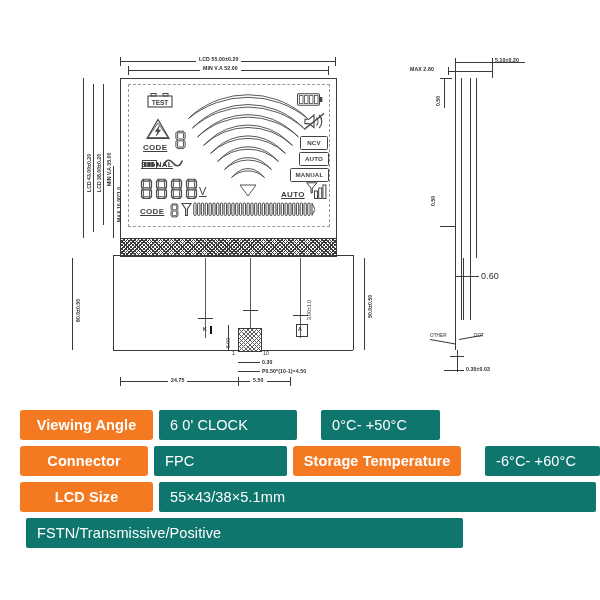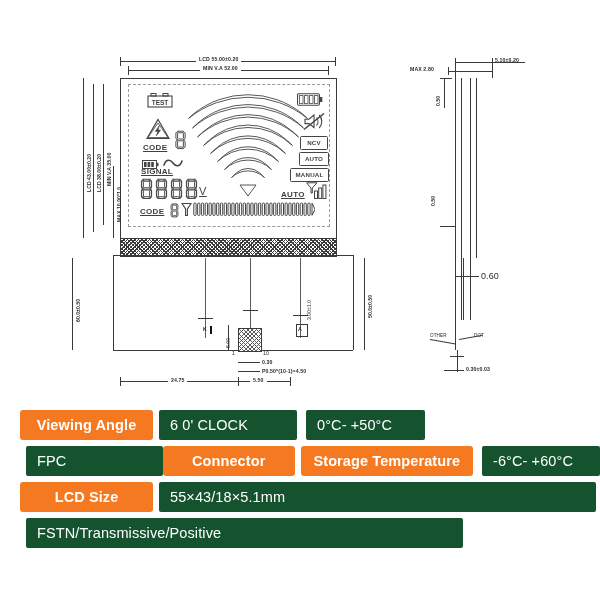--- a/index.html
+++ b/index.html
@@ -52,26 +52,26 @@
     background-image:repeating-linear-gradient(45deg,#3a3a3a 0 1px,transparent 1px 2.6px),
                      repeating-linear-gradient(-45deg,#3a3a3a 0 1px,transparent 1px 2.6px);
     border:1px solid #3a3a3a;background-color:#fff;}
 
   
   .spec{position:absolute;left:20px;top:410px;width:580px;}
   .row{display:flex;margin-bottom:6px;height:30px;}
   .cell{display:flex;align-items:center;height:30px;box-sizing:border-box;}
   .lbl{background:#F47920;color:#fff;font-weight:bold;font-size:14.5px;
        justify-content:center;border-radius:3px;letter-spacing:.1px;}
-  .val{background:#14532d;color:#fff;font-size:14.5px;padding-left:11px;
+  .val{background:#0f766e;color:#fff;font-size:14.5px;padding-left:11px;
        border-radius:2px;letter-spacing:.1px;}
   .w-l1{width:133px;}
   .w-v1{width:138px;margin-left:6px;}
   .w-l2{width:174px;margin-left:6px;}
-  .w-v2{width:119px;margin-left:9px;}
+  .w-v2{width:119px;margin-left:24px;}
   .w-vwide{width:437px;margin-left:6px;}
 </style>
 </head>
 <body>
 
 <div class="page">
 
   <div class="drawing">
 
     <div>
@@ -133,21 +133,21 @@
             <rect x="5.6" y="2" width="2.6" height="5" fill="#444"></rect>
             <rect x="9.2" y="2" width="2.6" height="5" fill="#444"></rect>
           </svg>
         </div>
         <div class="seg" style="left:163px;top:154px;width:20px;height:10px;">
           <svg width="20" height="10" viewBox="0 0 20 10">
             <path d="M1 7 C3 1, 7 1, 10 5 C13 9, 17 9, 19 3" fill="none" stroke="#444" stroke-width="1.6" stroke-linecap="round"></path>
           </svg>
         </div>
 
-        <div class="segtext" style="left:141px;top:167px;">SIGNAL</div>
+        <div class="segtext" style="left:141px;top:160px;">SIGNAL</div>
 
         <div class="digit" style="left:140px;top:178px;">
           <svg width="13" height="22" viewBox="0 0 11 20">
             <g fill="#fff" stroke="#4a4a4a" stroke-width="1">
               <path d="M2.4 1.2 L8.6 1.2 L7.6 2.8 L3.4 2.8 Z"></path>
               <path d="M1.6 2 L2.6 3.4 L2.6 8 L1.4 9.2 L0.9 8 L0.9 3 Z"></path>
               <path d="M9.4 2 L10.1 3 L10.1 8 L9.6 9.2 L8.4 8 L8.4 3.4 Z"></path>
               <path d="M1.8 9.9 L3.3 9 L7.7 9 L9.2 9.9 L7.7 10.8 L3.3 10.8 Z"></path>
               <path d="M1.4 10.6 L2.6 11.8 L2.6 16.4 L1.6 17.8 L0.9 16.8 L0.9 11.8 Z"></path>
               <path d="M9.6 10.6 L10.1 11.8 L10.1 16.8 L9.4 17.8 L8.4 16.4 L8.4 11.8 Z"></path>
@@ -416,29 +416,29 @@
 
   <div class="spec">
 
     <div class="row">
       <div class="cell lbl w-l1">Viewing Angle</div>
       <div class="cell val w-v1">6 0' CLOCK</div>
       <div class="cell val w-v2">0°C- +50°C</div>
     </div>
 
     <div class="row">
+      <div class="cell lbl w-l1">Connector</div>
       <div class="cell val w-v1">FPC</div>
-      <div class="cell lbl w-l1">Connector</div>
       <div class="cell lbl w-l2">Storage Temperature</div>
       <div class="cell val w-v2">-6°C- +60°C</div>
     </div>
 
     <div class="row">
       <div class="cell lbl w-l1">LCD Size</div>
-      <div class="cell val w-vwide">55×43/18×5.1mm</div>
+      <div class="cell val w-vwide">55×43/38×5.1mm</div>
     </div>
 
     <div class="row">
       <div class="cell val w-vwide">FSTN/Transmissive/Positive</div>
     </div>
   </div>
 
 </div>
 
 </body></html>

